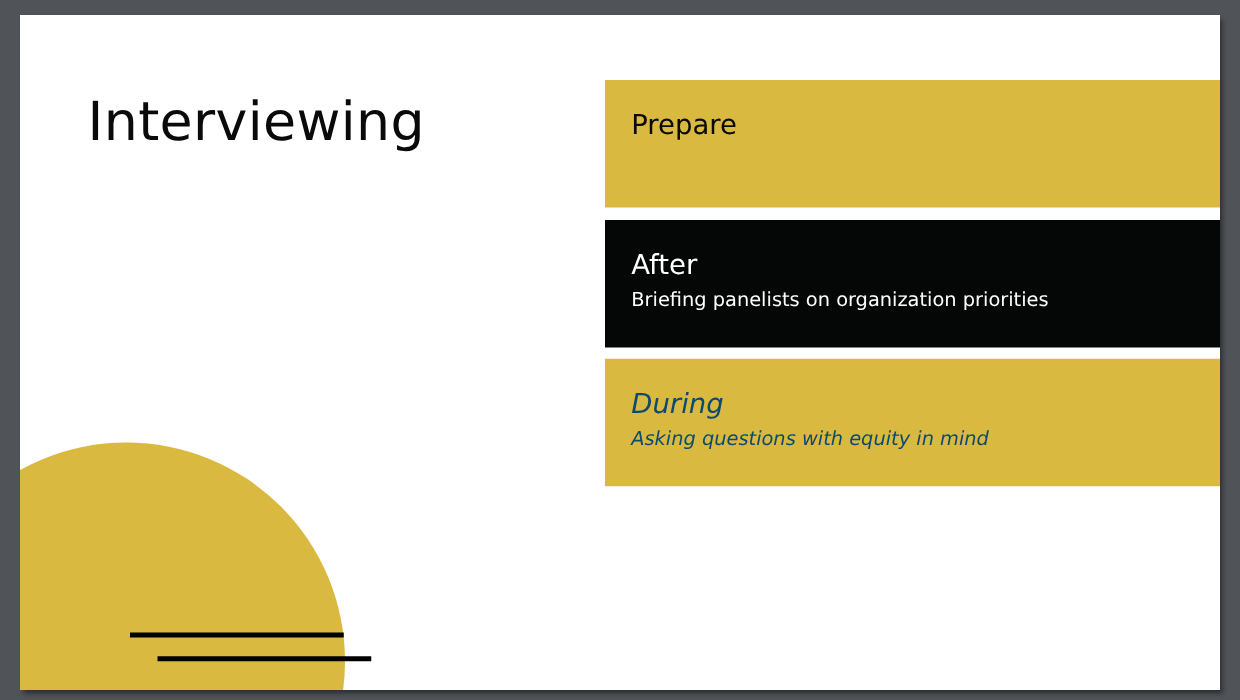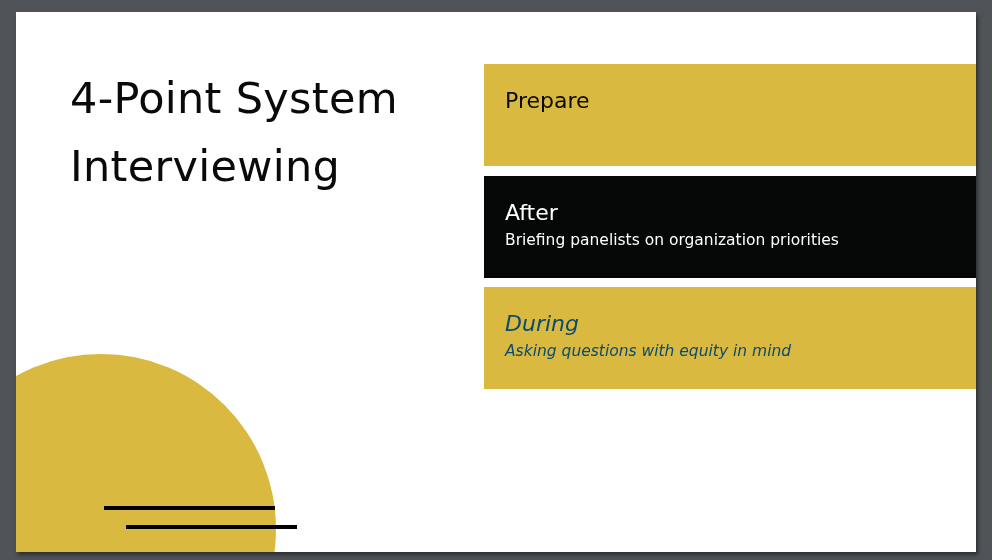--- a/index.html
+++ b/index.html
@@ -11,21 +11,20 @@
   .line { position:absolute; height:4px; background:#000; }
   .card { position:absolute; left:468px; width:515px; height:102px; box-sizing:border-box; padding:22px 0 0 21px; }
   .card h2 { margin:0; font-family:"DejaVu Sans", sans-serif; font-weight:normal; font-size:22px; line-height:30px; }
   .card p { margin:0; font-family:"DejaVu Sans", sans-serif; font-size:15.5px; line-height:24px; }
 </style>
 </head>
 <body>
 
 <div class="slide">
   <h1 class="title">
-    <span>4-Point System</span>
     <span>Interviewing</span>
   </h1>
 
   <div class="circle" style="background:#d9b93f;"></div>
   <div class="line" style="left:88px; top:494px; width:171px;"></div>
   <div class="line" style="left:110px; top:513px; width:171px;"></div>
 
   <div class="card" style="top:52px; background:#d9b93f; color:#0a0a0a;">
     <h2>Prepare</h2>
   </div>

